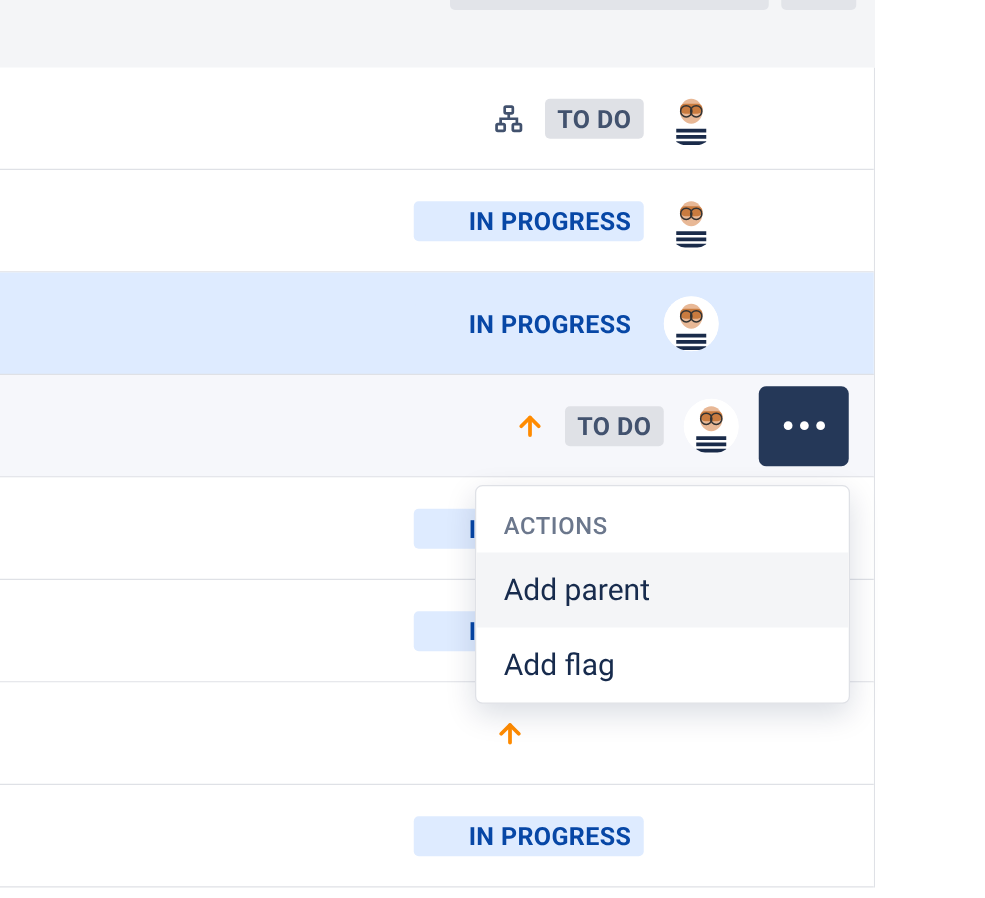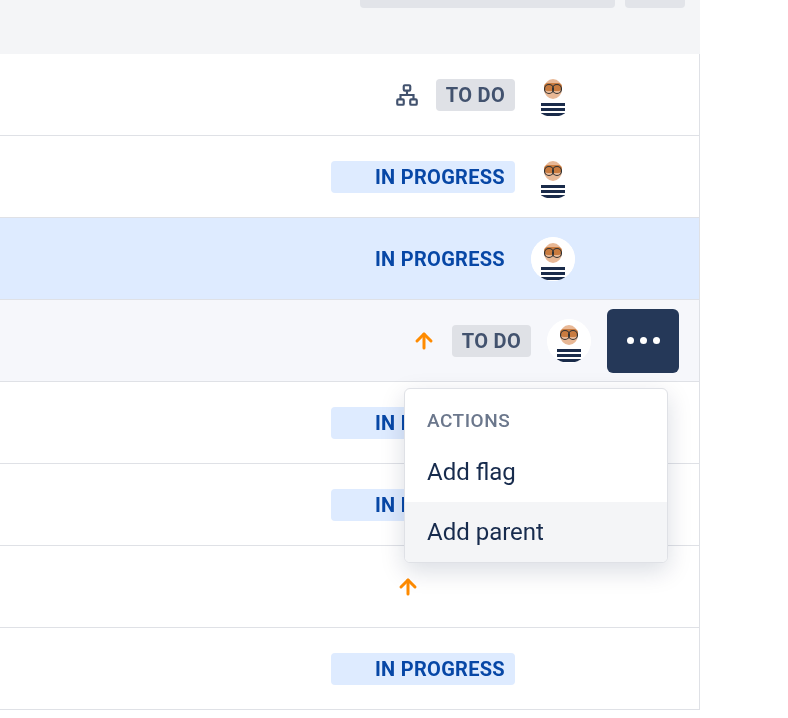--- a/index.html
+++ b/index.html
@@ -117,22 +117,22 @@
     }
     .more-button .dot {
       width: 7px;
       height: 7px;
       border-radius: 50%;
       background: #fff;
     }
     .dropdown {
       position: absolute;
       top: 388px;
-      left: 404px;
-      width: 264px;
+      left: 380px;
+      width: 300px;
       background: #fff;
       border: 1px solid #dfe1e6;
       border-radius: 6px;
       box-shadow: 0 8px 24px rgba(9,30,66,0.15);
       z-index: 100;
       overflow: hidden;
     }
     .dropdown-section-label {
       padding: 20px 22px 10px 22px;
       font-size: 19px;
@@ -313,16 +313,16 @@
     <div class="row">
       <span class="badge badge-progress">IN PROGRESS</span>
       <span class="avatar" style="visibility:hidden"></span>
       <span class="spacer-right"></span>
     </div>
 
   </div>
 
   <div class="dropdown">
     <div class="dropdown-section-label">ACTIONS</div>
+    <div class="dropdown-item highlighted">Add parent</div>
     <div class="dropdown-item">Add flag</div>
-    <div class="dropdown-item highlighted">Add parent</div>
   </div>
 </div>
 
 </body></html>

